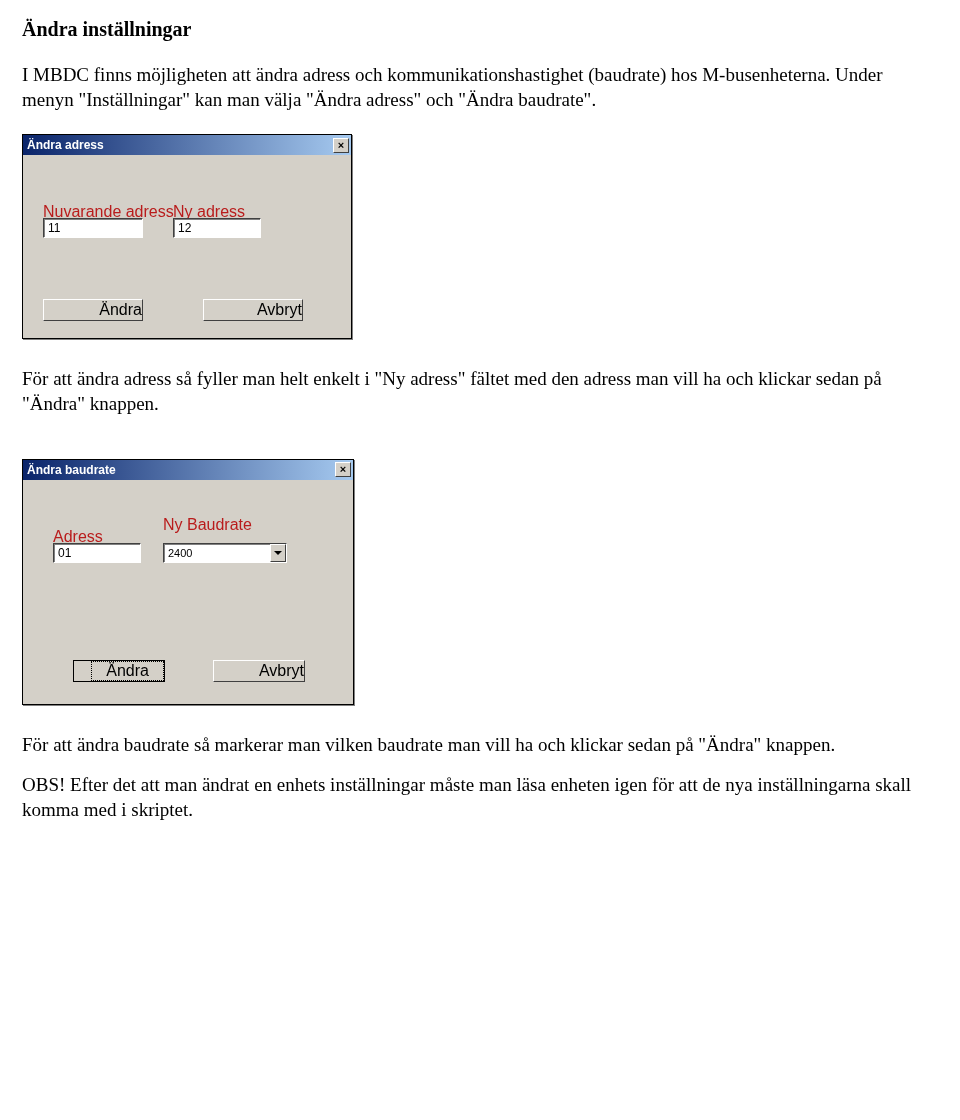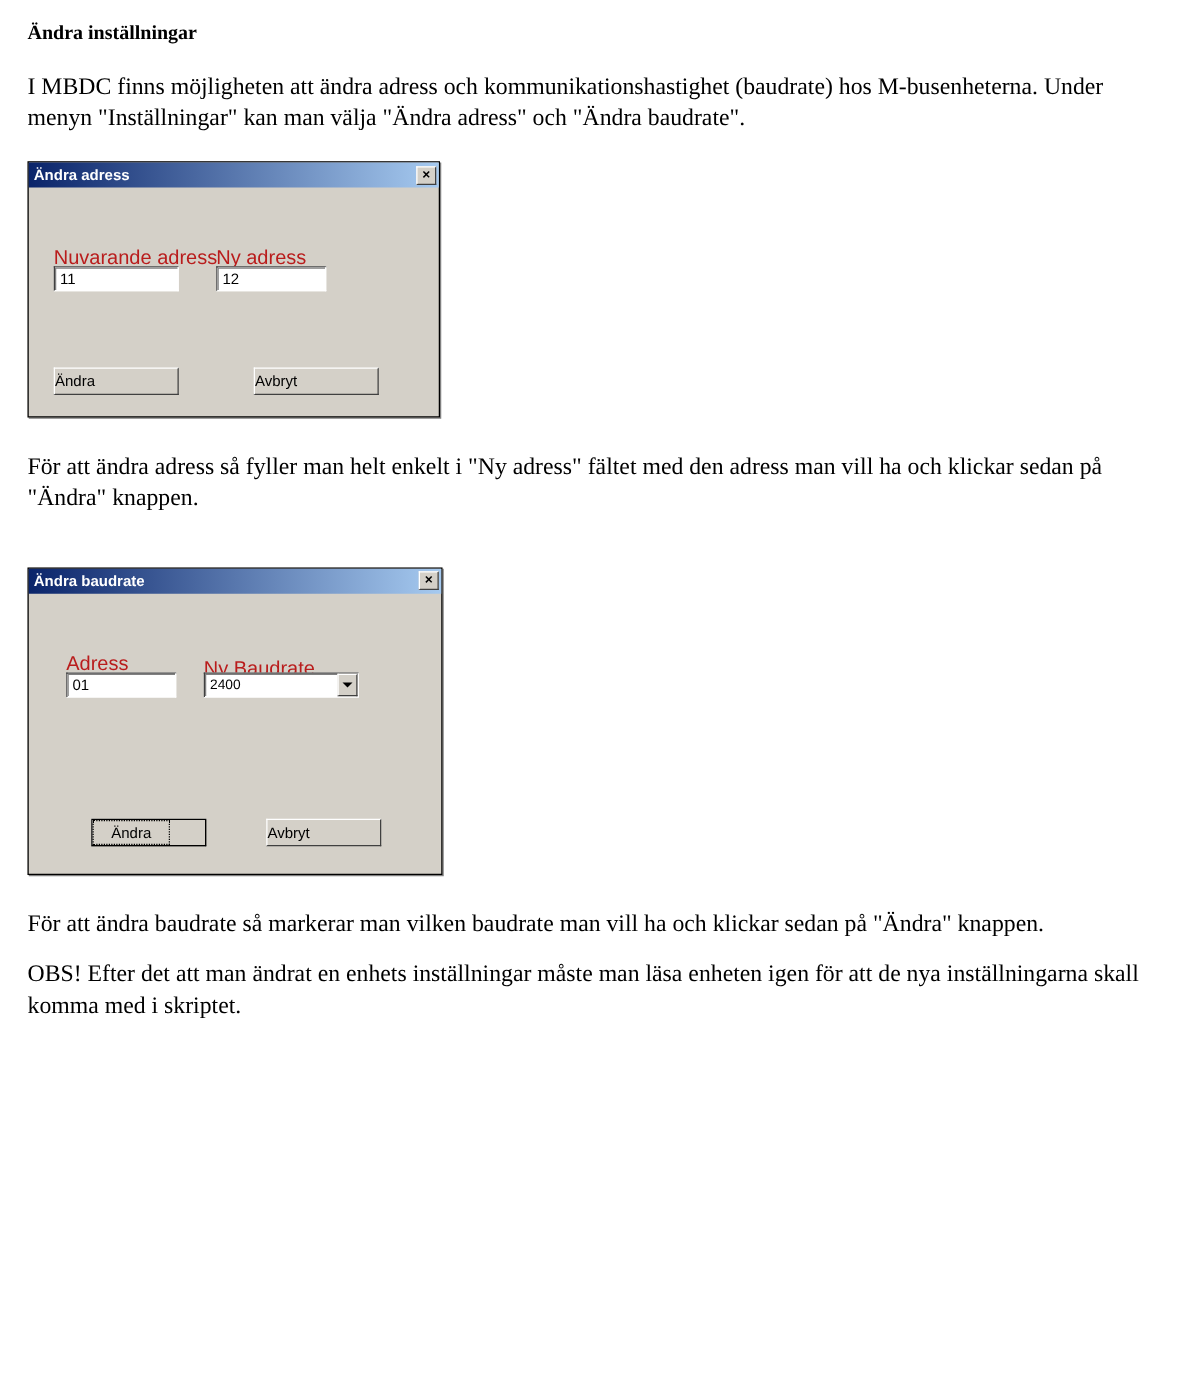--- a/index.html
+++ b/index.html
@@ -6,21 +6,21 @@
   body {
     font-family: "Times New Roman", Times, serif;
     font-size: 19px;
     color: #000;
     background: #fff;
     margin: 0;
     padding: 18px 22px;
     width: 960px;
   }
   h2.page-title {
-    font-size: 16px;
+    font-size: 20px;
     font-weight: bold;
     margin: 0 0 22px 0;
   }
   p.body-text {
     margin: 0 0 16px 0;
     line-height: 1.3;
   }
   .dialog {
     display: inline-block;
     background: #d4d0c8;
@@ -116,22 +116,22 @@
     border-top: 4px solid #000;
   }
   .btn {
     position: absolute;
     height: 22px;
     background: #d4d0c8;
     border-top: 1px solid #fff;
     border-left: 1px solid #fff;
     border-right: 1px solid #404040;
     border-bottom: 1px solid #404040;
-    text-align: left;
-    font-size: 12px;
+    text-align: right;
+    font-size: 16px;
     line-height: 20px;
     cursor: default;
   }
   .btn.focused {
     outline: 1px solid #000;
     outline-offset: -1px;
   }
   .btn.focused .btn-inner {
     display: inline-block;
     border: 1px dotted #000;
@@ -169,21 +169,21 @@
 <div style="height:20px;"></div>
 
 
 <div class="dialog" style="width:332px;">
   <div class="titlebar">
     <span>Ändra baudrate</span>
     <div class="closebox">×</div>
   </div>
   <div class="dlg-body" style="height:224px;">
     <div class="label" style="left:30px; top:48px;">Adress</div>
-    <div class="label" style="left:140px; top:52px;">Ny Baudrate</div>
+    <div class="label" style="left:140px; top:36px;">Ny Baudrate</div>
     <div class="textfield" style="left:30px; top:63px; width:88px;">01</div>
     <div class="combobox" style="left:140px; top:63px; width:124px;">
       <div class="combo-text">2400</div>
       <div class="combo-btn">
           <div class="arrow"></div>
         </div>
     </div>
     <div class="btn focused" style="left:50px; top:180px; width:92px;">
       <span class="btn-inner">Ändra</span>
     </div>

